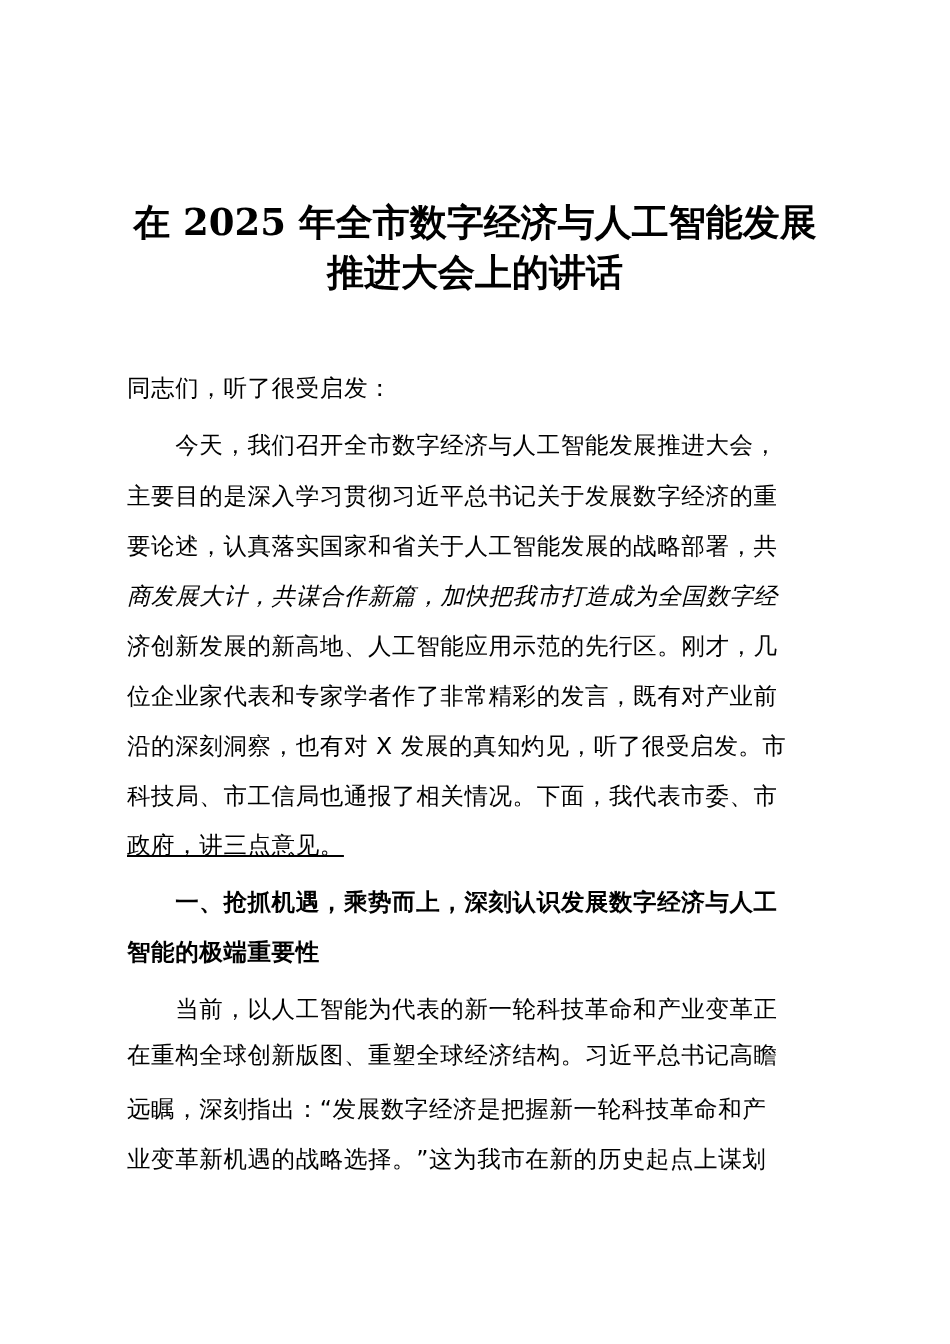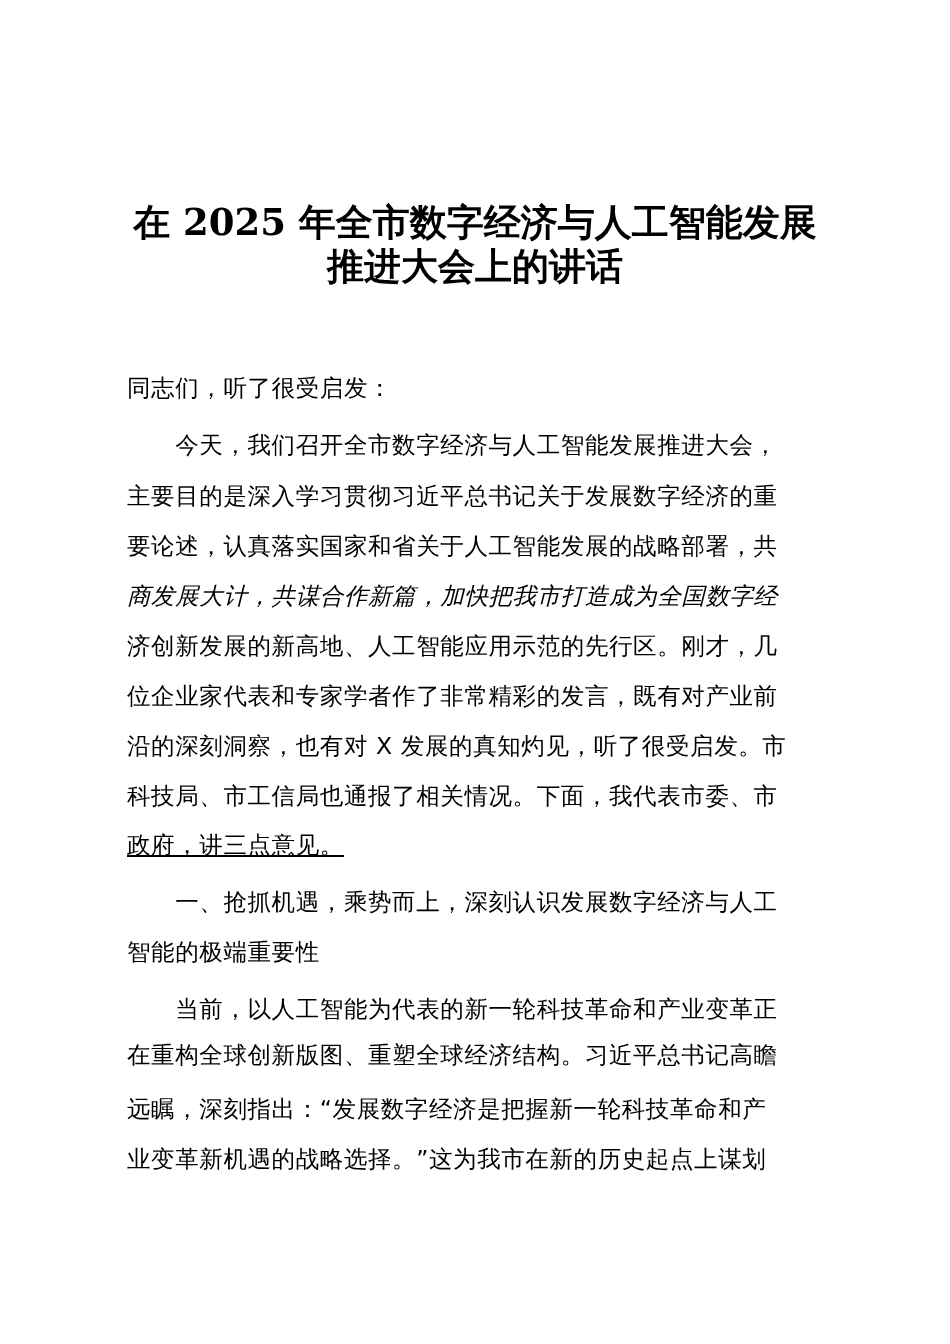--- a/index.html
+++ b/index.html
@@ -29,31 +29,31 @@
       width: 950px;
       text-align: center;
       font-family: "DejaVu Serif", "Liberation Serif", serif;
       font-size: 37px;
       font-weight: bold;
       line-height: 52px;
       letter-spacing: 0px;
       white-space: nowrap;
     }
     .title.l1 { top: 196px; }
-    .title.l2 { top: 240px; }
+    .title.l2 { top: 246px; }
     .line {
       position: absolute;
       left: 127px;
       font-size: 23.5px;
       line-height: 30px;
       white-space: nowrap;
       letter-spacing: 0.6px;
     }
     .line.bold {
-      font-weight: normal;
+      font-weight: bold;
     }
   </style>
 </head>
 <body>
 
 <div class="page">
 
   <div class="title l1">在 2025 年全市数字经济与人工智能发展</div>
   <div class="title l2">推进大会上的讲话</div>
 

